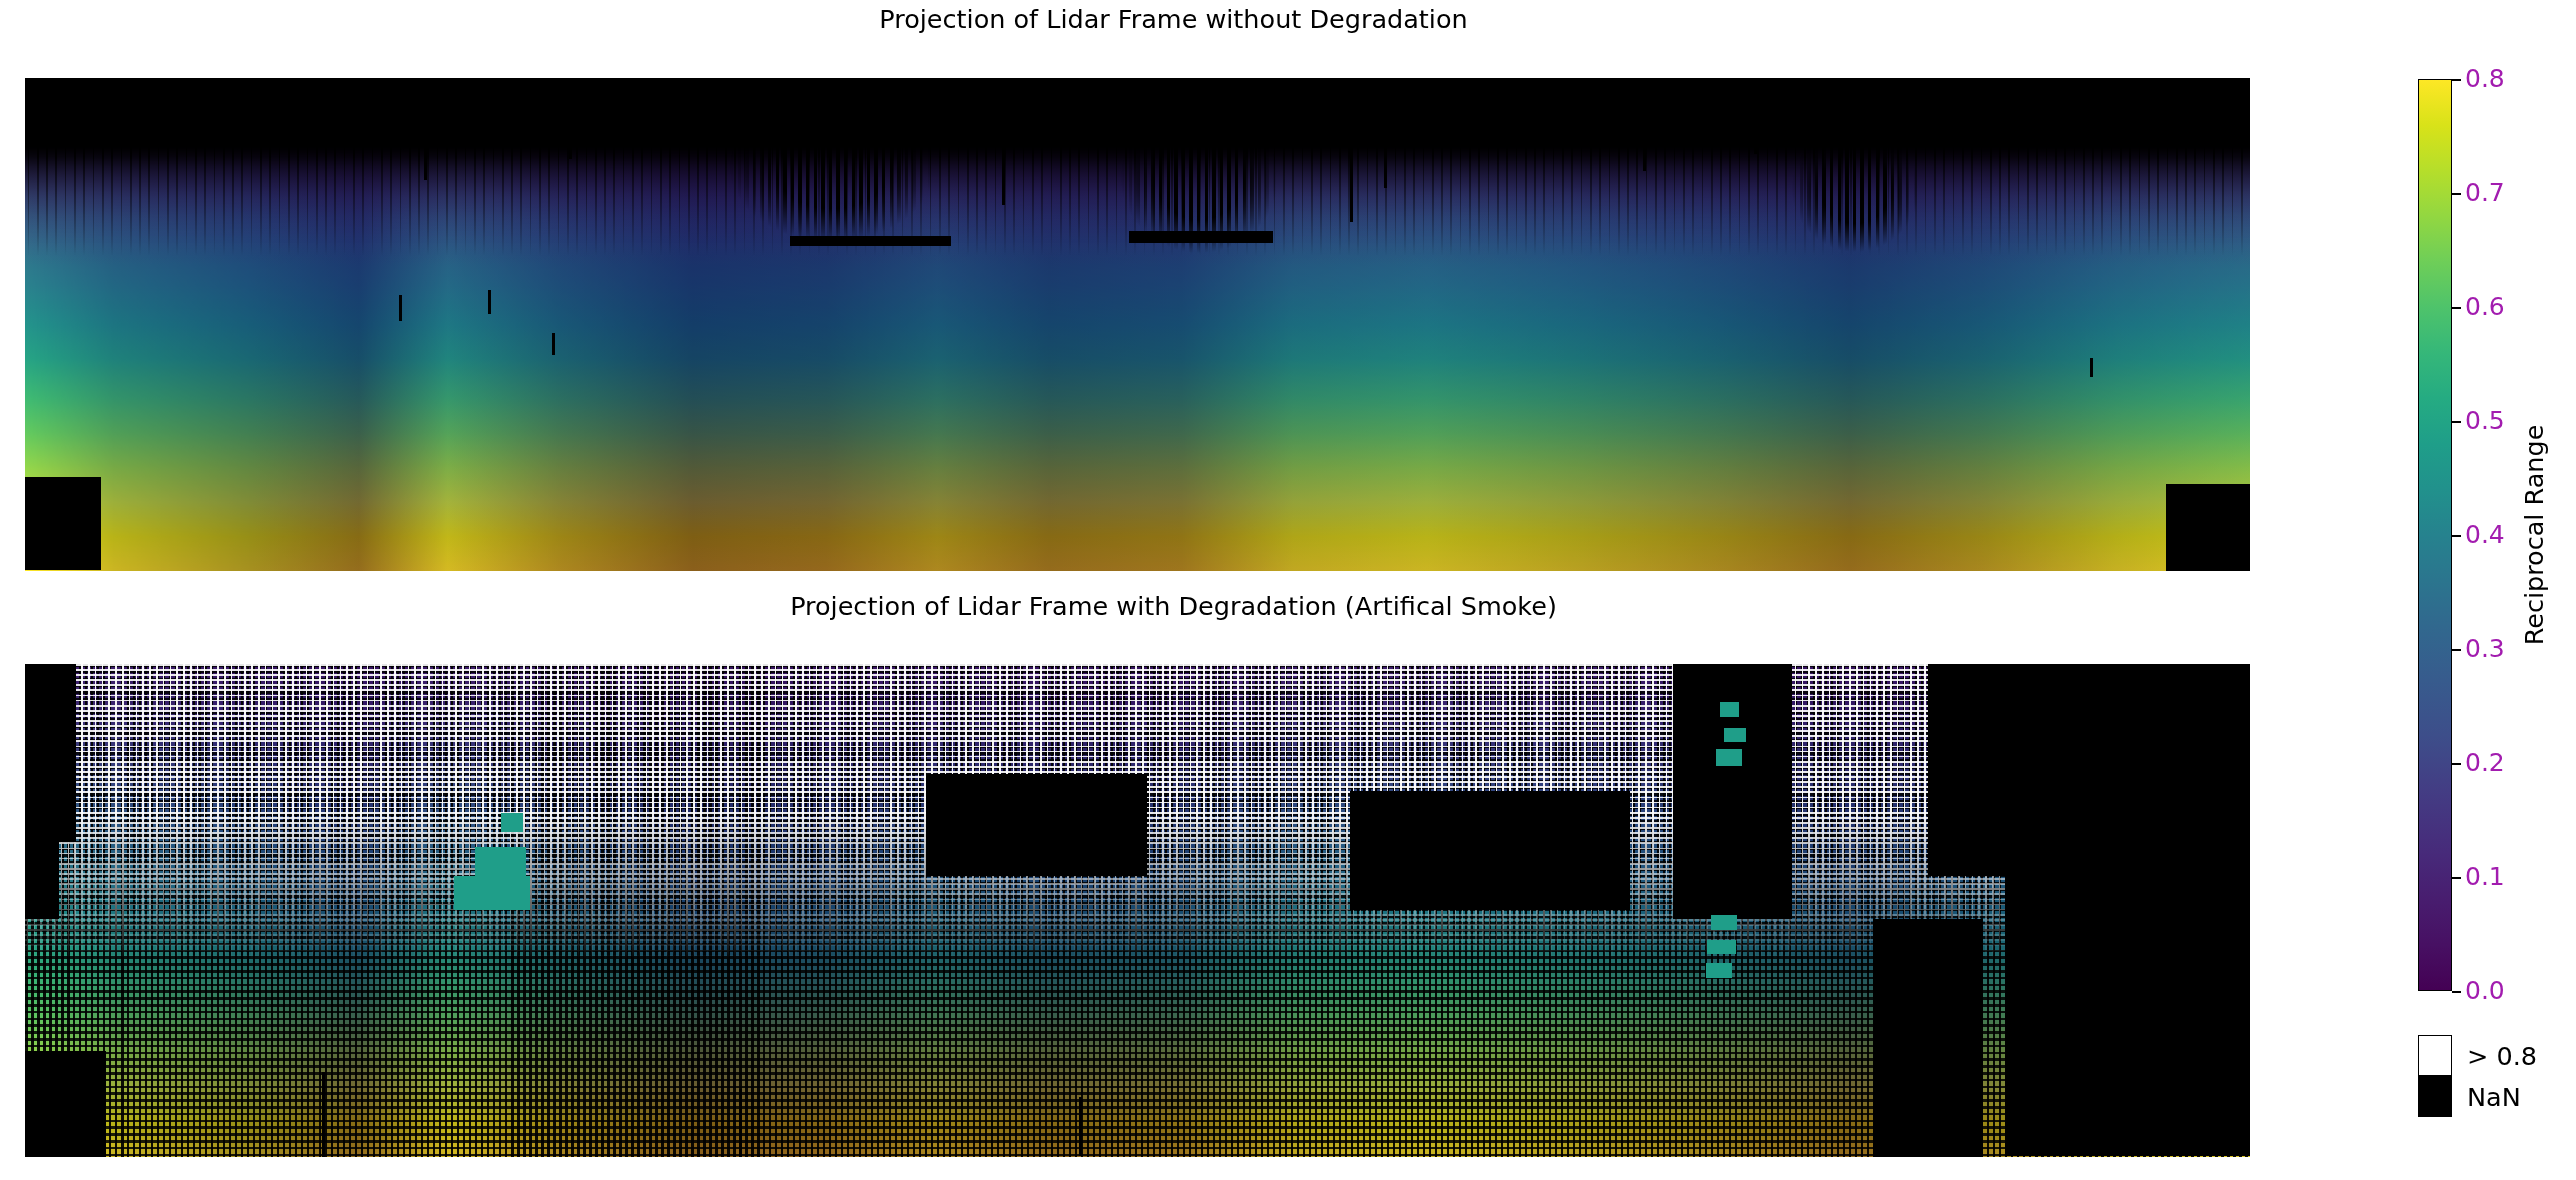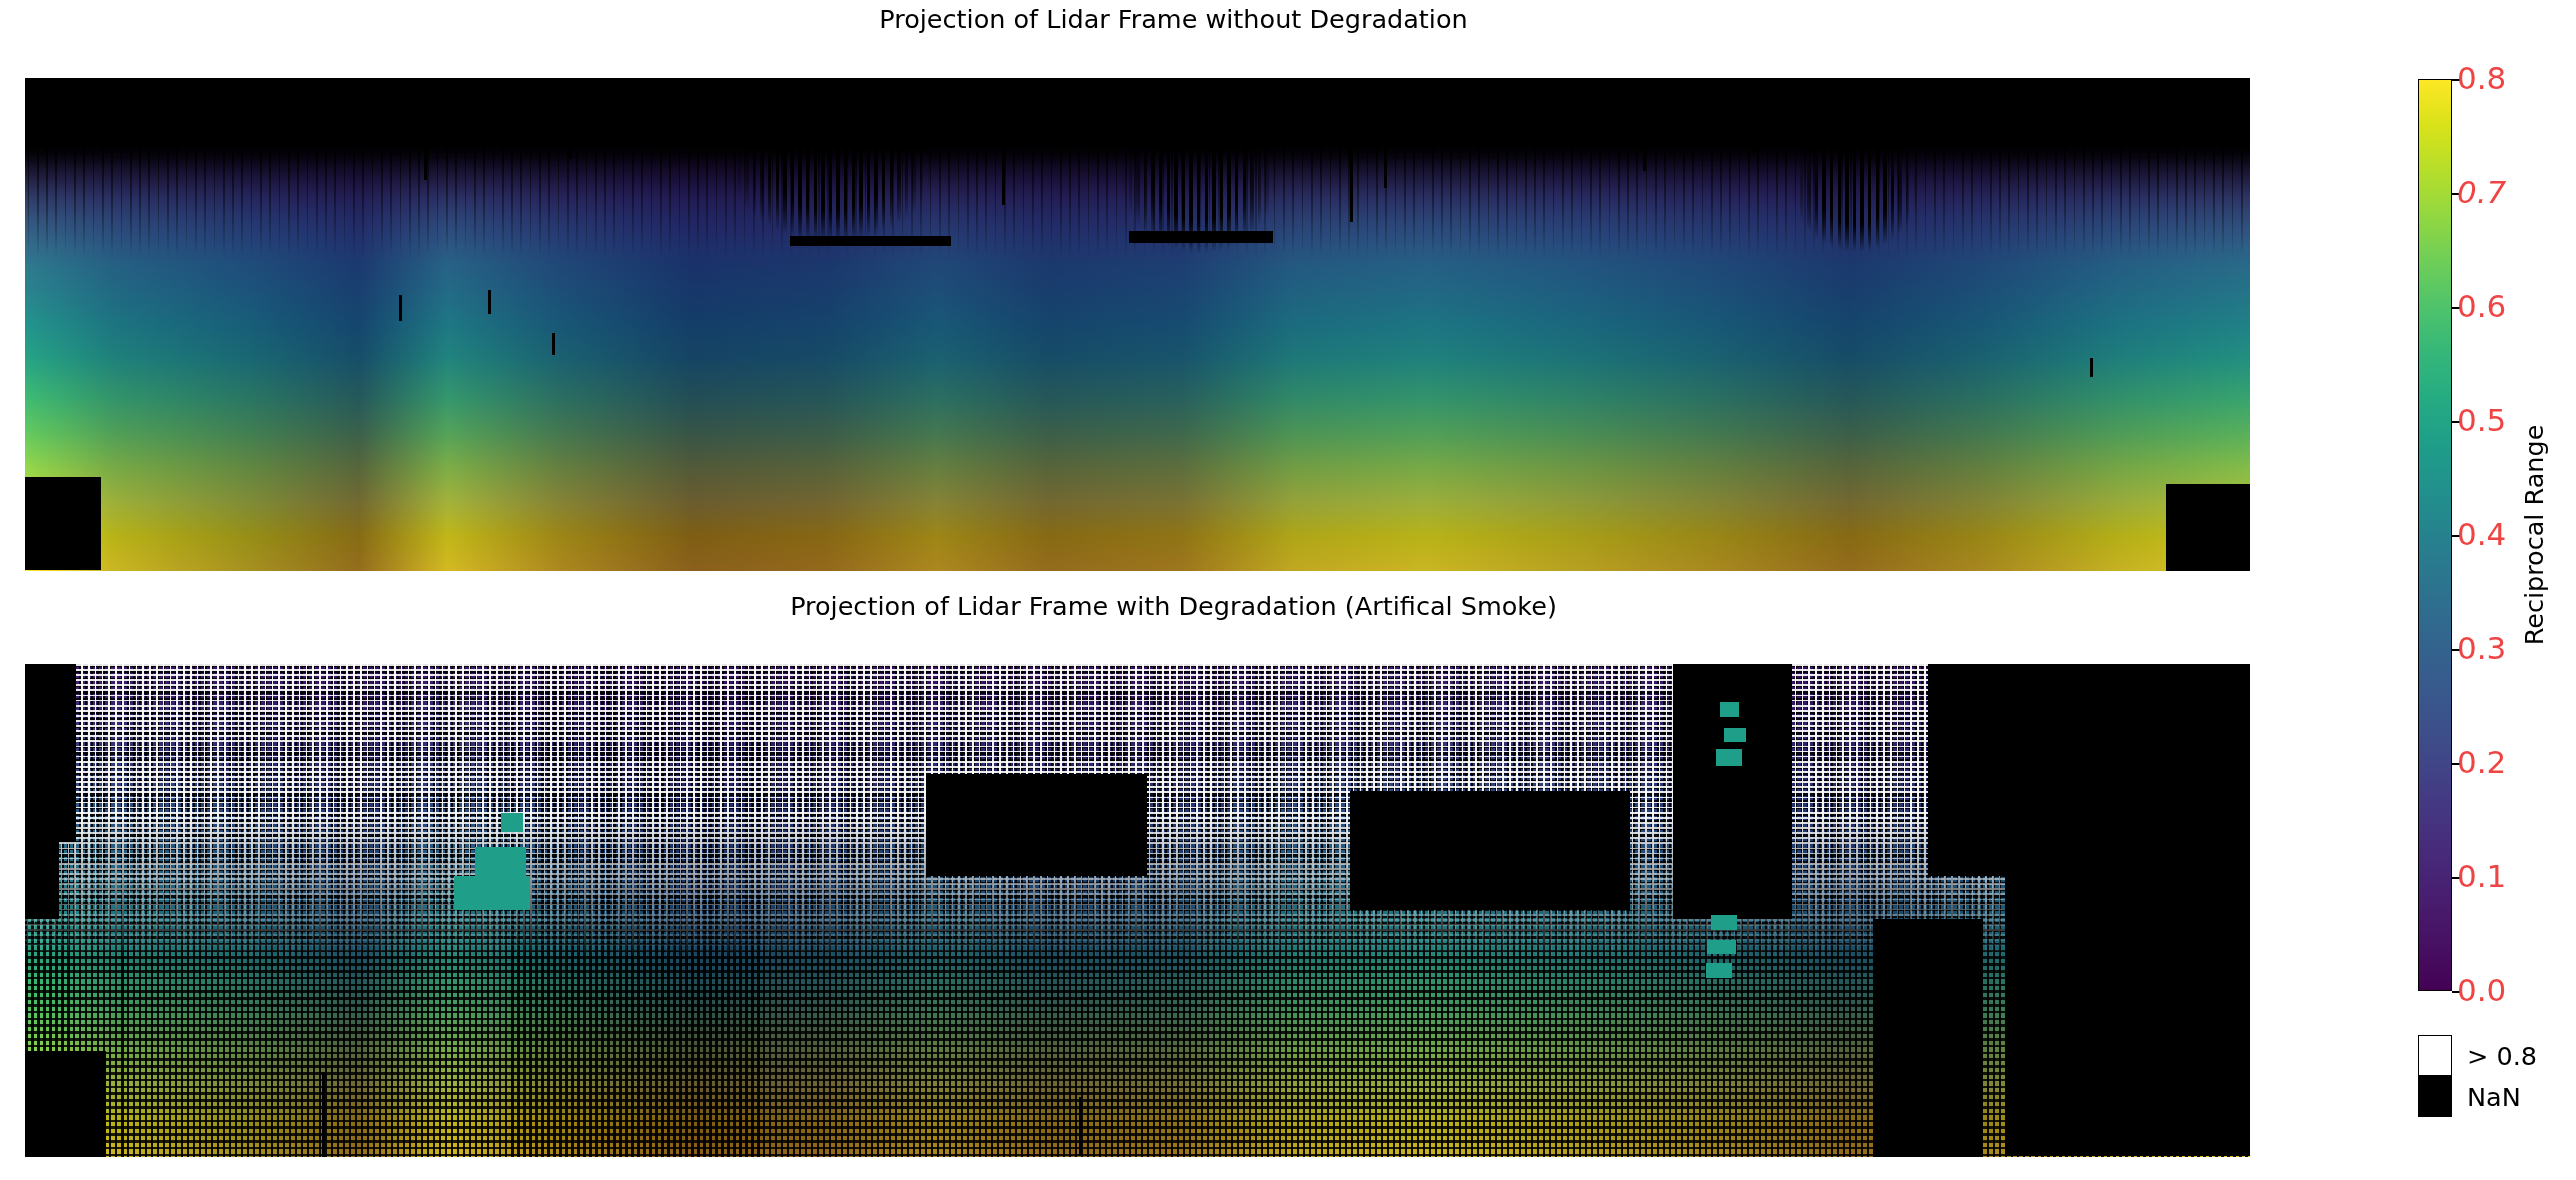--- a/index.html
+++ b/index.html
@@ -132,21 +132,21 @@
   #cbar-wrap{position:absolute;left:2418px;top:79px;width:34px;height:912px;}
   #cbar{position:absolute;left:0;top:0;width:34px;height:912px;
         border:1.4px solid #000;box-sizing:border-box;
         background:linear-gradient(to top,
           #440154 0%,  #471063 5%,  #481d6f 10%, #472a7a 15%,
           #433d84 22%, #3d4e8a 28%, #375b8d 34%, #31688e 40%,
           #2b758e 45%, #26828e 50%, #21918c 55%, #1f9e89 60%,
           #25ab82 65%, #35b779 70%, #4ec36b 75%, #6ece58 80%,
           #92d741 85%, #b5de2b 90%, #d8e219 95%, #fde725 100%);}
   .cb-tick{position:absolute;left:34px;width:9.3px;height:0;border-top:2px solid #000;}
-  .cb-lab{position:absolute;left:39px;color:#ef4444;font-size:31px;line-height:25.5px;white-space:nowrap;transform:translateY(-50%);}
+  .cb-lab{position:absolute;left:47px;color:#a21caf;font-size:25px;line-height:25.5px;white-space:nowrap;transform:translateY(-50%);}
 
   #cbar-label{
     position:absolute;left:2517px;top:79px;height:912px;width:34px;
     display:flex;align-items:center;justify-content:center;
   }
   #cbar-label span{
     display:block;transform:rotate(-90deg);white-space:nowrap;
     font-size:25.5px;color:#000;
   }
 
@@ -243,21 +243,21 @@
     <div class="cb-tick" style="top:12.5%;"></div>
     <div class="cb-tick" style="top:25%;"></div>
     <div class="cb-tick" style="top:37.5%;"></div>
     <div class="cb-tick" style="top:50%;"></div>
     <div class="cb-tick" style="top:62.5%;"></div>
     <div class="cb-tick" style="top:75%;"></div>
     <div class="cb-tick" style="top:87.5%;"></div>
     <div class="cb-tick" style="top:100%;"></div>
 
     <div class="cb-lab" style="top:0%;">0.8</div>
-    <div class="cb-lab" style="top:12.5%;font-style:italic;">0.7</div>
+    <div class="cb-lab" style="top:12.5%;">0.7</div>
     <div class="cb-lab" style="top:25%;text-align:center;">0.6</div>
     <div class="cb-lab" style="top:37.5%;">0.5</div>
     <div class="cb-lab" style="top:50%;">0.4</div>
     <div class="cb-lab" style="top:62.5%;">0.3</div>
     <div class="cb-lab" style="top:75%;">0.2</div>
     <div class="cb-lab" style="top:87.5%;">0.1</div>
     <div class="cb-lab" style="top:100%;">0.0</div>
   </div>
 
   <div id="cbar-label">

